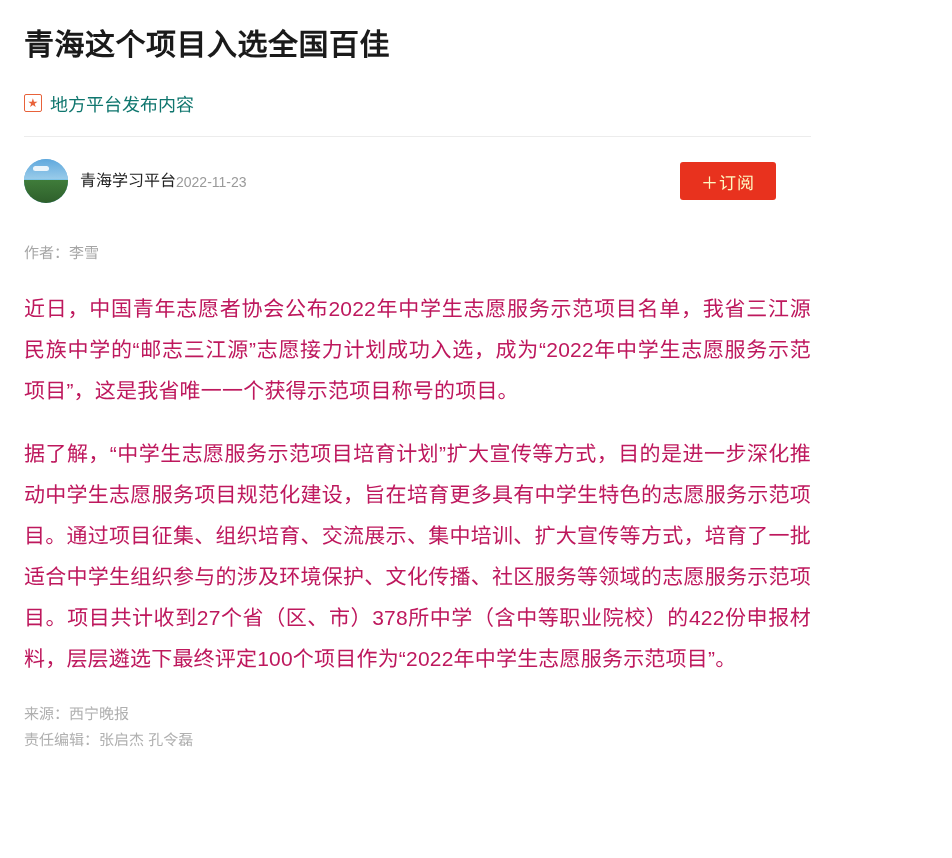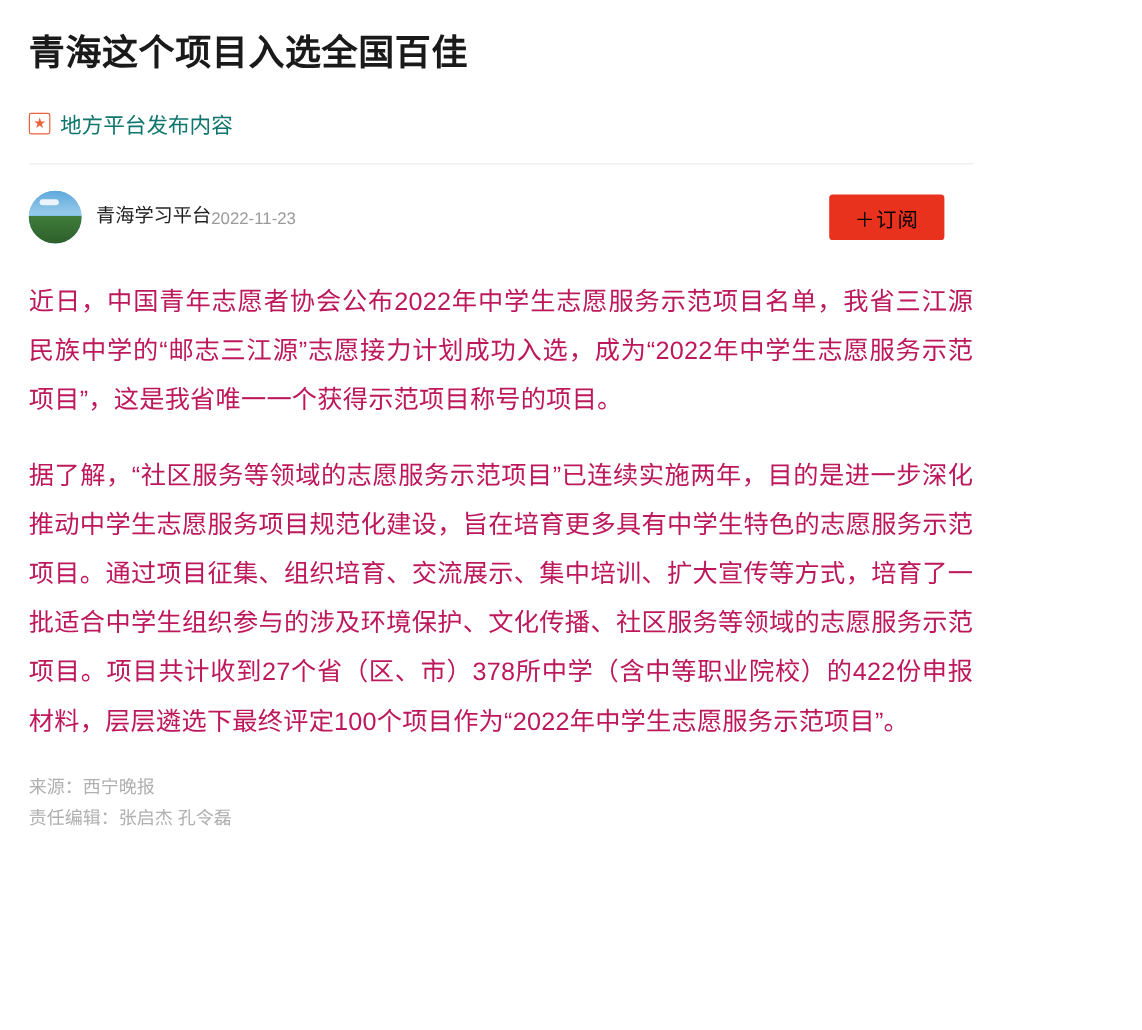--- a/index.html
+++ b/index.html
@@ -111,29 +111,29 @@
     line-height: 22px;
   }
   .source-date {
     font-size: 14px;
     color: #9a9a9a;
     line-height: 20px;
     margin-top: 2px;
   }
   .subscribe-btn {
     position: absolute;
-    right: 24px;
+    right: 35px;
     width: 96px;
     height: 38px;
     background: #e8321e;
-    color: #000000;
+    color: #fef9c3;
     border: none;
     border-radius: 3px;
     font-size: 17px;
-    font-family: Liberation Serif, serif;
+    font-family: Liberation Mono, monospace;
     cursor: pointer;
     display: flex;
     align-items: center;
     justify-content: center;
     letter-spacing: 1px;
   }
   .subscribe-wrap {
     position: relative;
     margin-left: auto;
     display: flex;
@@ -188,24 +188,25 @@
     </div>
     <div class="source-meta">
       <span class="source-name">青海学习平台</span>
       <span class="source-date">2022-11-23</span>
     </div>
     <div class="subscribe-wrap">
       <button class="subscribe-btn">＋订阅</button>
     </div>
   </div>
 
+  <div class="author-row">作者：李雪</div>
 
   <div class="body">
     <p>近日，中国青年志愿者协会公布2022年中学生志愿服务示范项目名单，我省三江源民族中学的“邮志三江源”志愿接力计划成功入选，成为“2022年中学生志愿服务示范项目”，这是我省唯一一个获得示范项目称号的项目。</p>
-    <p>据了解，“社区服务等领域的志愿服务示范项目”已连续实施两年，目的是进一步深化推动中学生志愿服务项目规范化建设，旨在培育更多具有中学生特色的志愿服务示范项目。通过项目征集、组织培育、交流展示、集中培训、扩大宣传等方式，培育了一批适合中学生组织参与的涉及环境保护、文化传播、社区服务等领域的志愿服务示范项目。项目共计收到27个省（区、市）378所中学（含中等职业院校）的422份申报材料，层层遴选下最终评定100个项目作为“2022年中学生志愿服务示范项目”。</p>
+    <p>据了解，“中学生志愿服务示范项目培育计划”扩大宣传等方式，目的是进一步深化推动中学生志愿服务项目规范化建设，旨在培育更多具有中学生特色的志愿服务示范项目。通过项目征集、组织培育、交流展示、集中培训、扩大宣传等方式，培育了一批适合中学生组织参与的涉及环境保护、文化传播、社区服务等领域的志愿服务示范项目。项目共计收到27个省（区、市）378所中学（含中等职业院校）的422份申报材料，层层遴选下最终评定100个项目作为“2022年中学生志愿服务示范项目”。</p>
   </div>
 
   <div class="footer">
     <div>来源：西宁晚报</div>
     <div>责任编辑：张启杰 孔令磊</div>
   </div>
 
 </div>
 
 </body></html>

